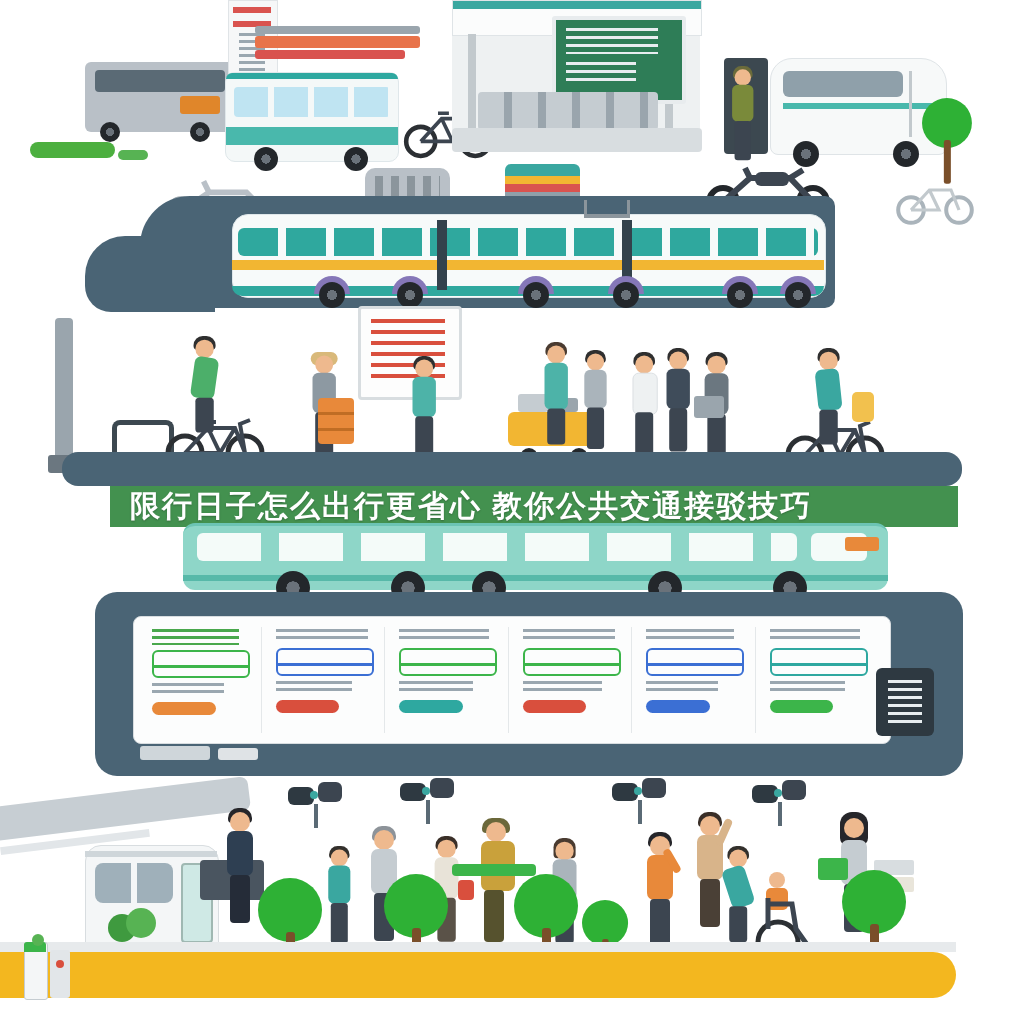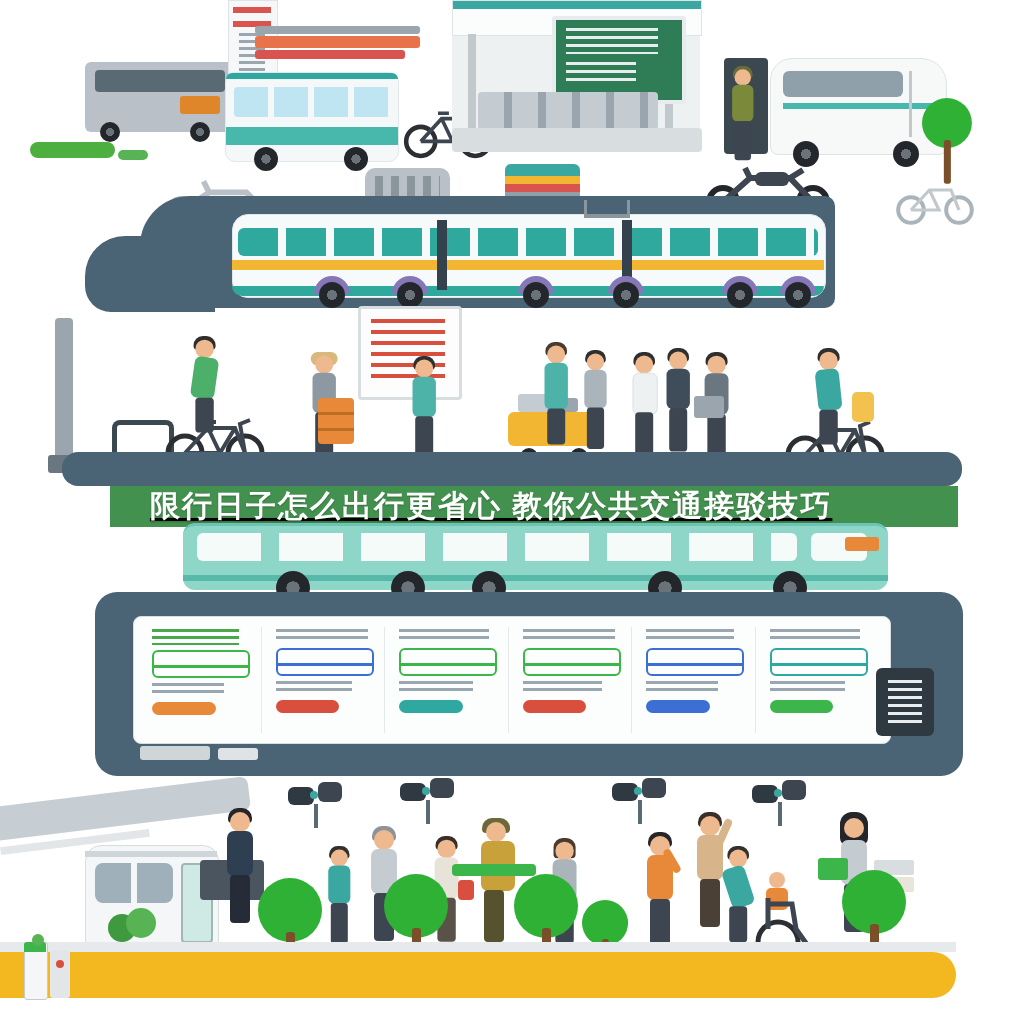--- a/index.html
+++ b/index.html
@@ -24,21 +24,21 @@
   .tree .foliage{position:absolute;left:0;top:0;width:64px;height:64px;border-radius:50%;background:#2eb135;}
   .tree .trunk{position:absolute;left:28px;top:54px;width:9px;height:56px;background:#7a4f2a;border-radius:3px;}
 
   #panel{display:flex;gap:8px;padding:10px 12px;box-sizing:border-box;}
   .pcol{flex:1;display:flex;flex-direction:column;align-items:flex-start;gap:5px;padding:2px 6px;border-right:1px solid #e4e8ea;}
   .pcol:last-child{border-right:none;}
   .vehbox{height:24px;border:2px solid;border-radius:6px;width:92%;background:linear-gradient(transparent 0 13px, currentColor 13px 16px, transparent 16px);}
   .pill{height:13px;border-radius:7px;width:62%;margin-top:4px;}
 
   #banner{position:absolute;left:110px;top:486px;width:848px;height:41px;display:flex;align-items:flex-end;
-          padding-left:40px;box-sizing:border-box;text-decoration:underline;}
+          padding-left:20px;box-sizing:border-box;}
   #banner .title{color:#fff;font-size:30px;font-weight:700;letter-spacing:2px;white-space:nowrap;
           text-shadow:0 1px 2px rgba(0,0,0,.25);}
 
   .cam{position:absolute;width:60px;height:48px;}
   .cam .b1{position:absolute;left:0;top:5px;width:26px;height:18px;background:#2e3941;border-radius:6px;}
   .cam .b2{position:absolute;left:30px;top:0;width:24px;height:20px;background:#3c4550;border-radius:6px;}
   .cam .dot{position:absolute;left:22px;top:9px;width:8px;height:8px;border-radius:50%;background:#3aa7a0;}
   .cam .stem{position:absolute;left:26px;top:22px;width:4px;height:24px;background:#5a6a75;}
 </style>
 </head>

